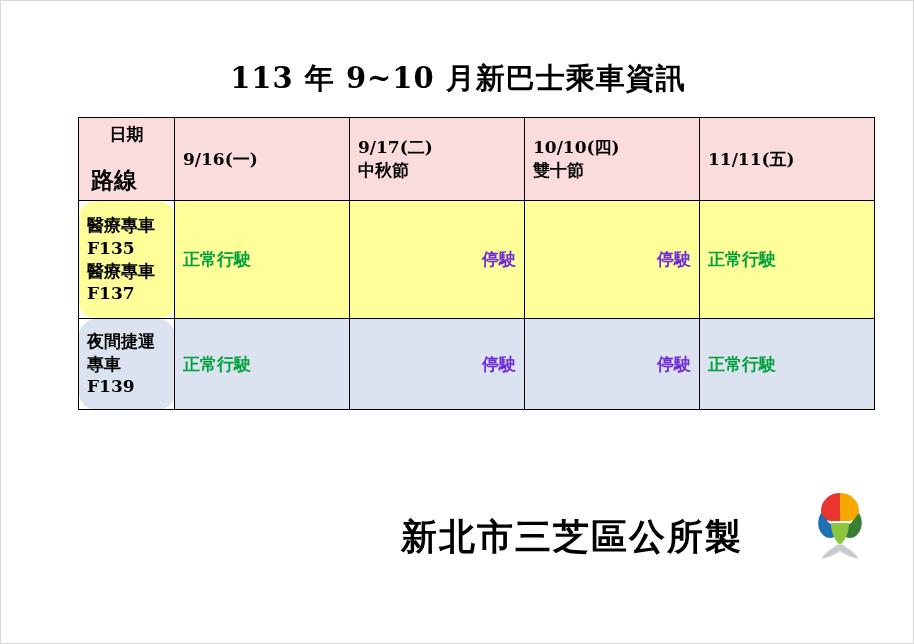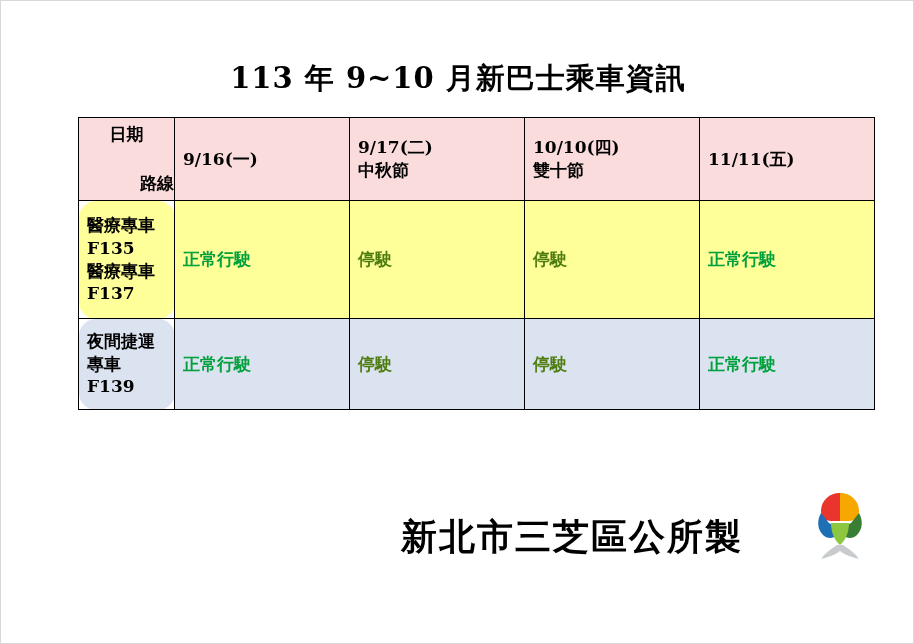--- a/index.html
+++ b/index.html
@@ -72,41 +72,42 @@
     width: 100%;
     text-align: center;
     font-size: 17px;
     font-weight: bold;
   }
   .corner .routeword {
     position: absolute;
     bottom: 5px;
     left: 0;
     width: 100%;
-    text-align: right;
-    font-size: 17px;
-    font-weight: bold;
+    text-align: left;
+    font-size: 23px;
+    font-weight: bold;
+    padding-left: 12px;
   }
   .hdr .datecell { text-align: left; }
   .hdr .datecell .d1 { display: block; }
   .hdr .datecell .d2 { display: block; }
 
   
   .row-yellow td { background: #ffff99; height: 105px; }
   .row-blue td { background: #dce3f0; height: 78px; }
   .row-cream td { background: #fdeacd; height: 62px; }
 
   .rowlabel {
     text-align: left;
     white-space: pre-line;
     border-radius: 17px;
   }
   .val { text-align: left; }
   .green { color: #00a03c; }
-  .red { color: #4d7c0f; }
+  .red { color: #6d28d9; text-align: right; }
   .black { color: #000000; }
   .val .l1 { display: block; }
   .val .l2 { display: block; }
 
   .footer {
     position: absolute;
     left: 400px;
     top: 500px;
     font-size: 36px;
     font-weight: bold;

